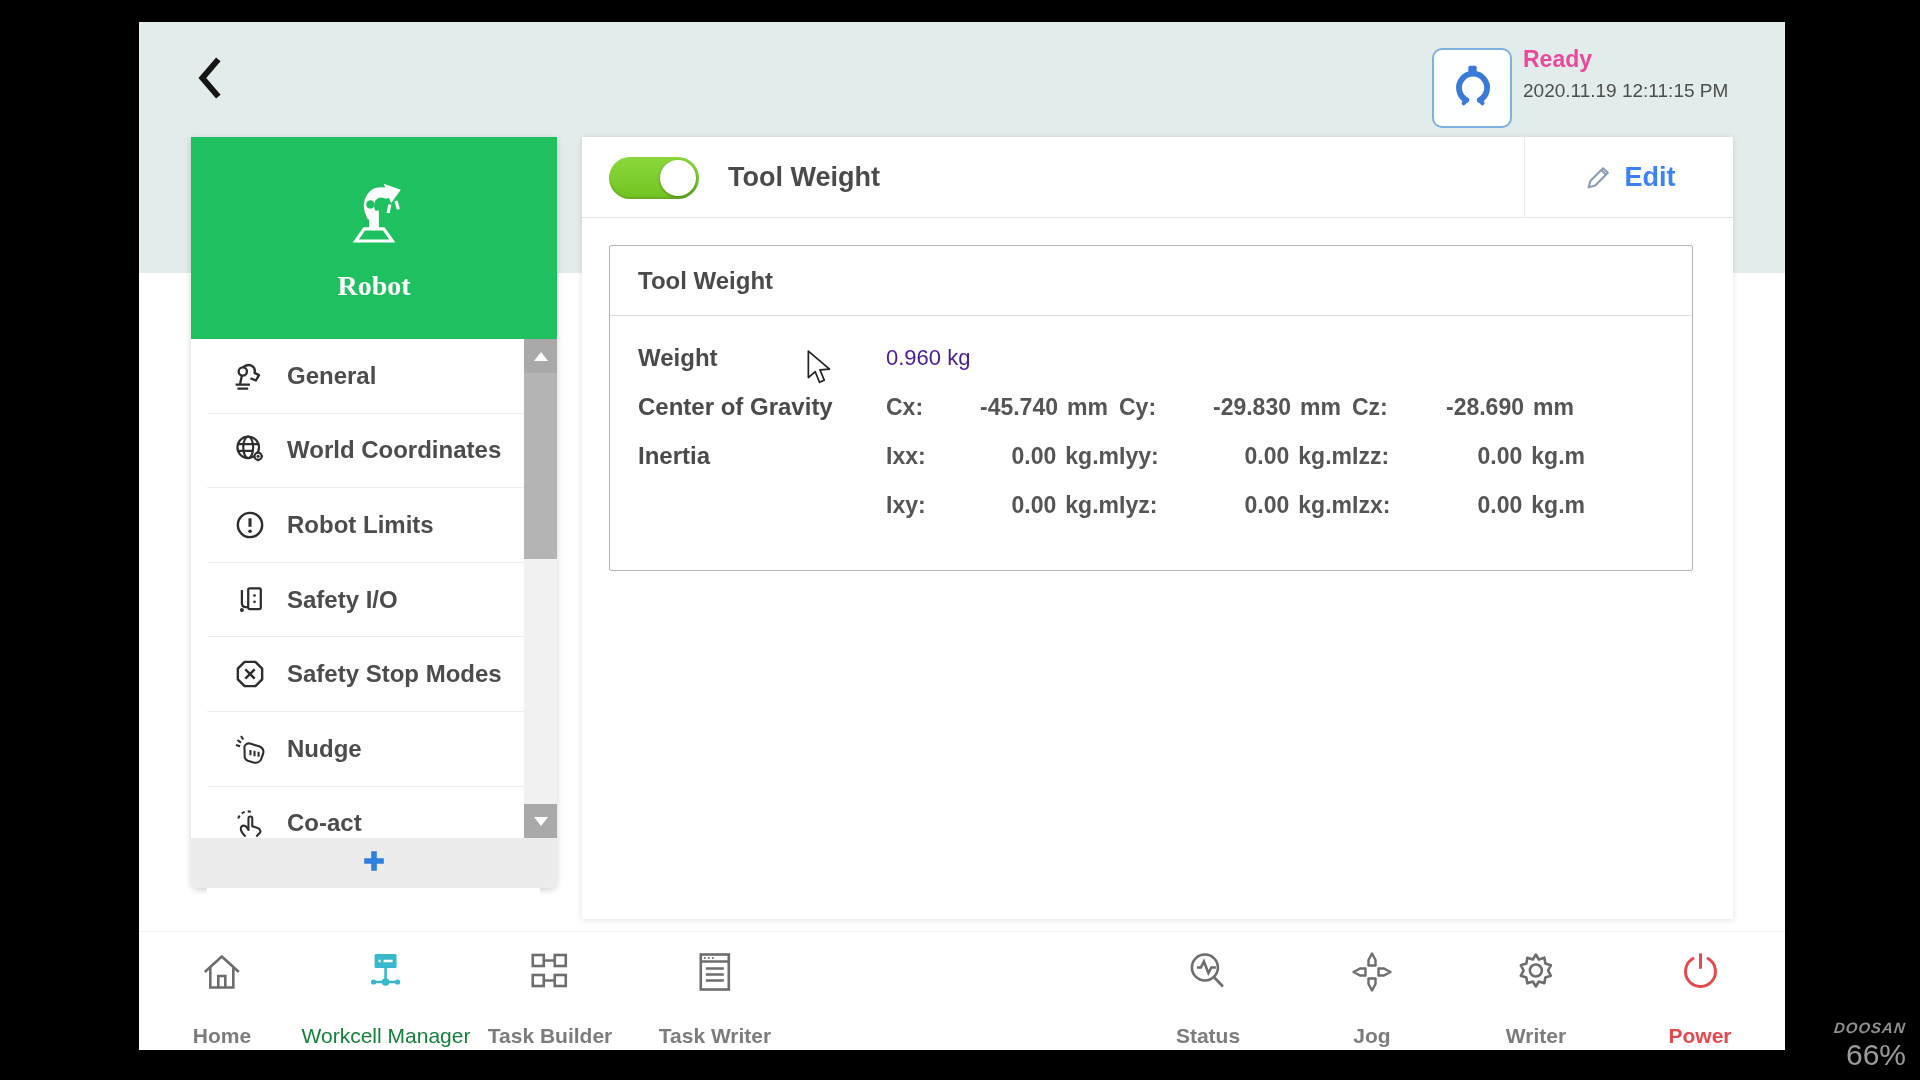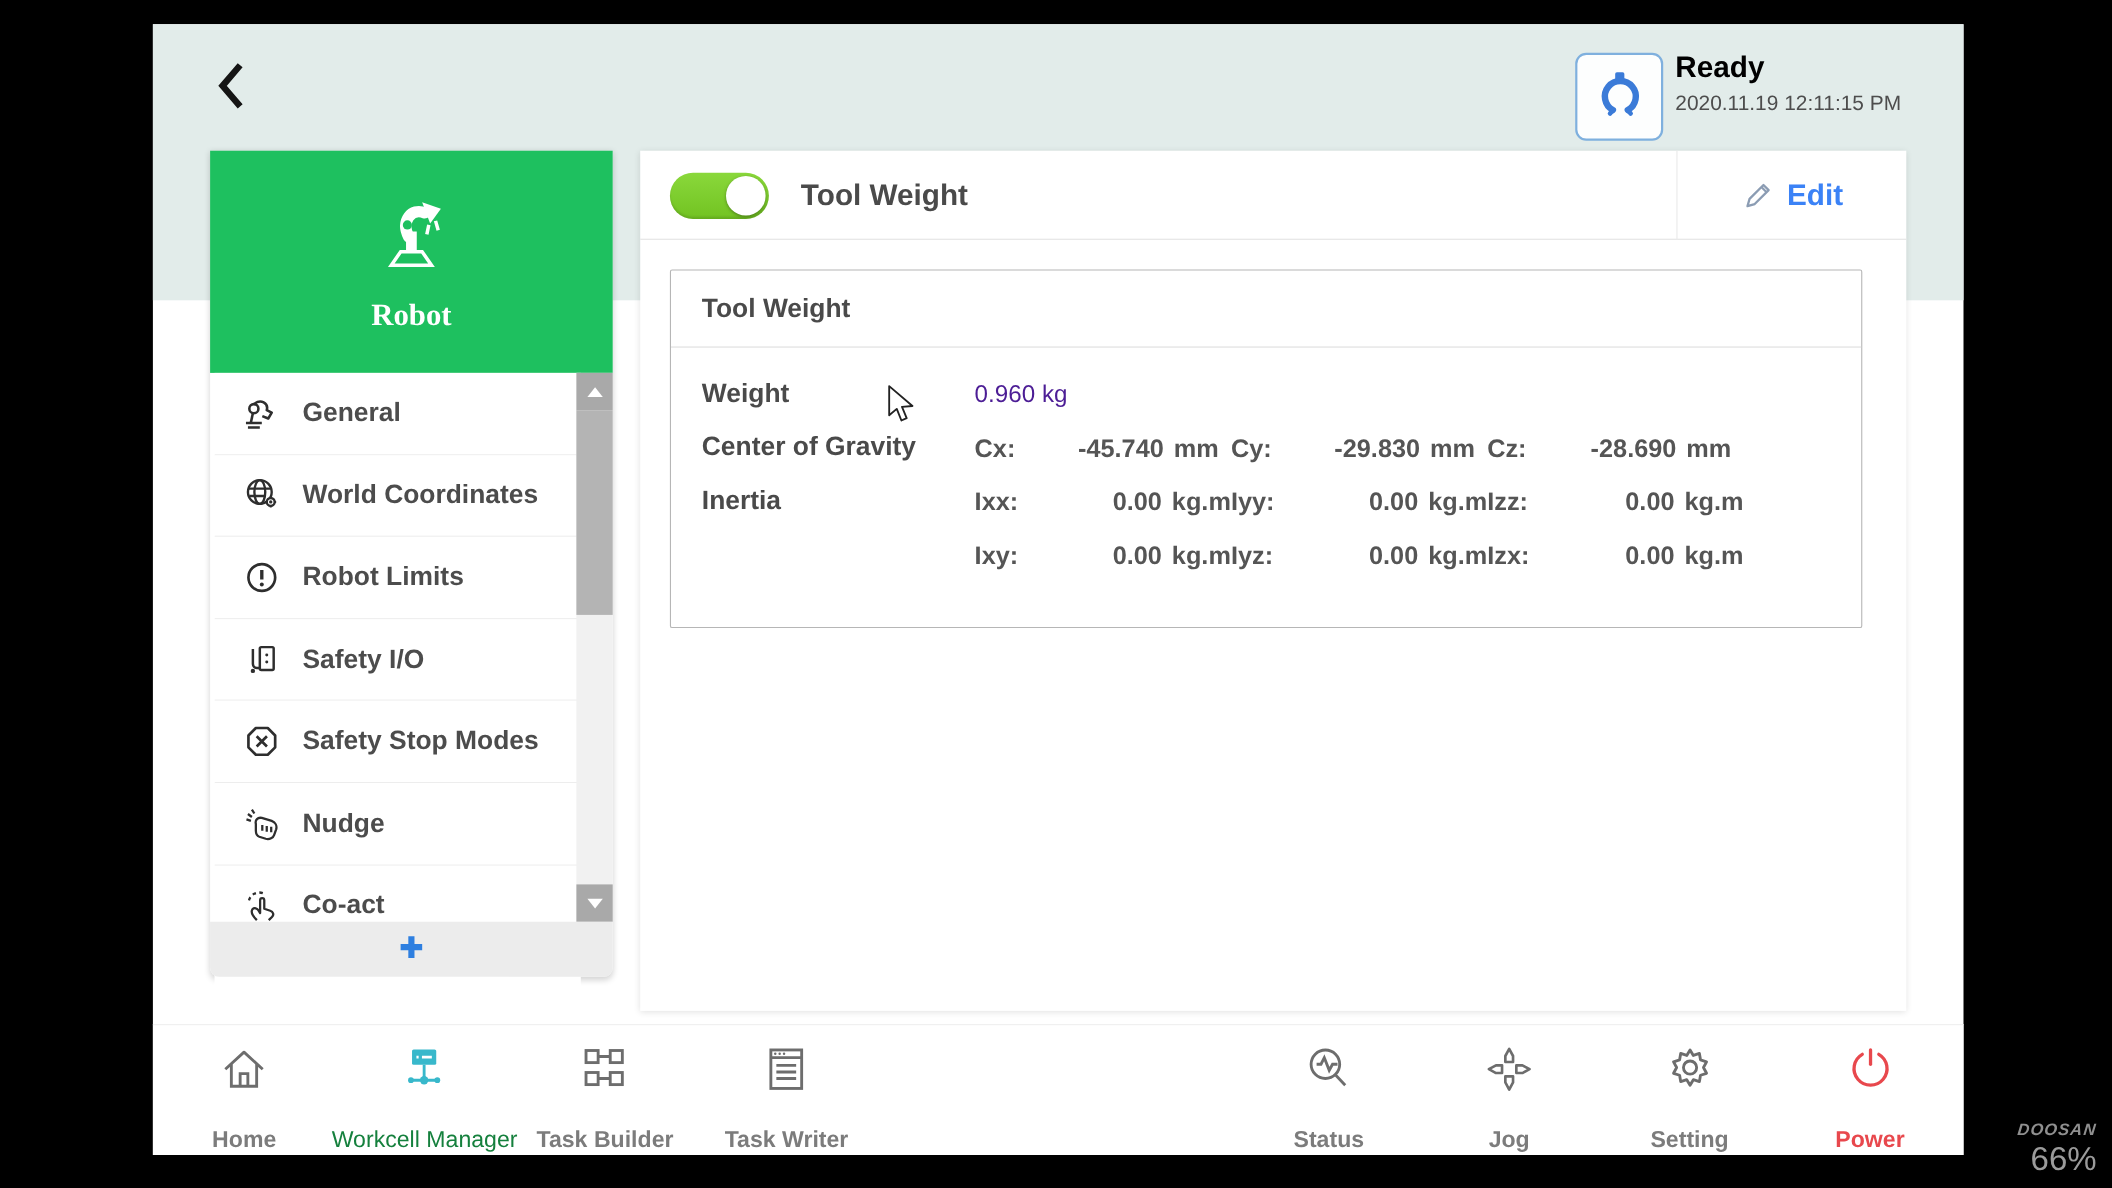--- a/index.html
+++ b/index.html
@@ -9,30 +9,30 @@
     -webkit-font-smoothing:antialiased;
   }
   .stage{position:absolute;left:139px;top:22px;width:1646px;height:1028px;background:#fff;}
   .topband{position:absolute;left:0;top:0;width:1646px;height:251px;background:#e2ecea;}
 
   
   .back-btn{position:absolute;left:48px;top:32px;width:44px;height:48px;cursor:pointer;}
   .status-box{position:absolute;left:1293px;top:26px;width:76px;height:76px;background:#fdfefe;
     border:2px solid #7fb0de;border-radius:10px;display:flex;align-items:center;justify-content:center;}
   .status-text{position:absolute;left:1384px;top:24px;}
-  .status-text .ready{font-size:27px;font-weight:bold;color:#000000;}
+  .status-text .ready{font-size:23px;font-weight:bold;color:#ec4899;}
   .status-text .time{font-size:19px;color:#4d4d4d;margin-top:7px;}
 
   
   .sidebar{position:absolute;left:52px;top:115px;width:366px;height:751px;background:#fff;
     box-shadow:0 2px 6px rgba(0,0,0,.18);border-radius:0 0 8px 8px;}
   .side-card{position:absolute;left:0;top:0;width:366px;height:202px;background:#1ec05f;
     display:flex;flex-direction:column;align-items:center;justify-content:center;cursor:pointer;}
   .side-card .robot-label{color:#fff;font-size:28px;font-weight:bold;margin-top:14px;font-family:Liberation Serif, serif;}
-  .menu{position:absolute;left:4px;top:202px;width:333px;height:590px;overflow:hidden;background:#fff;}
+  .menu{position:absolute;left:16px;top:202px;width:333px;height:590px;overflow:hidden;background:#fff;}
   .menu-item{height:74.6px;display:flex;align-items:center;padding-left:24px;box-sizing:border-box;
     border-bottom:1px solid #ececec;cursor:pointer;background:#fff;}
   .menu-item .mi-icon{width:38px;height:38px;flex:0 0 38px;display:flex;align-items:center;justify-content:center;color:#333;}
   .menu-item .mi-label{margin-left:18px;font-size:24px;color:#4c4c4c;font-weight:600;white-space:nowrap;}
   .scrollbar{position:absolute;left:333px;top:202px;width:33px;height:499px;background:#f1f1f1;}
   .sb-btn{position:absolute;left:0;width:33px;height:34px;background:#a9a9a9;display:flex;align-items:center;justify-content:center;cursor:pointer;}
   .sb-up{top:0;}
   .sb-down{top:465px;}
   .tri-up{width:0;height:0;border-left:7px solid transparent;border-right:7px solid transparent;border-bottom:9px solid #fff;}
   .tri-down{width:0;height:0;border-left:7px solid transparent;border-right:7px solid transparent;border-top:9px solid #fff;}
@@ -373,21 +373,21 @@
       </span>
       <div class="nlabel">Jog</div>
     </div>
     <div class="nav-item" style="left:1397px;">
       <span>
         <svg width="48" height="48" viewBox="0 0 48 48" fill="none" stroke="#6d6d6d" stroke-width="2.6">
           <path d="M24 6.5 l3 5 5.5 -1.8 1 5.8 5.5 1.8 -2.8 5.2 2.8 5.2 -5.5 1.8 -1 5.8 -5.5 -1.8 -3 5 -3 -5 -5.5 1.8 -1 -5.8 -5.5 -1.8 2.8 -5.2 -2.8 -5.2 5.5 -1.8 1 -5.8 5.5 1.8 z" stroke-linejoin="round"></path>
           <circle cx="24" cy="22.5" r="6"></circle>
         </svg>
       </span>
-      <div class="nlabel">Setting</div>
+      <div class="nlabel">Writer</div>
     </div>
     <div class="nav-item power" style="left:1561px;">
       <span>
         <svg width="48" height="48" viewBox="0 0 48 48" fill="none" stroke="#e8484d" stroke-width="3">
           <path d="M24 6.5 v13" stroke-linecap="round"></path>
           <path d="M16.5 10.5 a15 15 0 1 0 15 0" stroke-linecap="round"></path>
         </svg>
       </span>
       <div class="nlabel">Power</div>
     </div>

